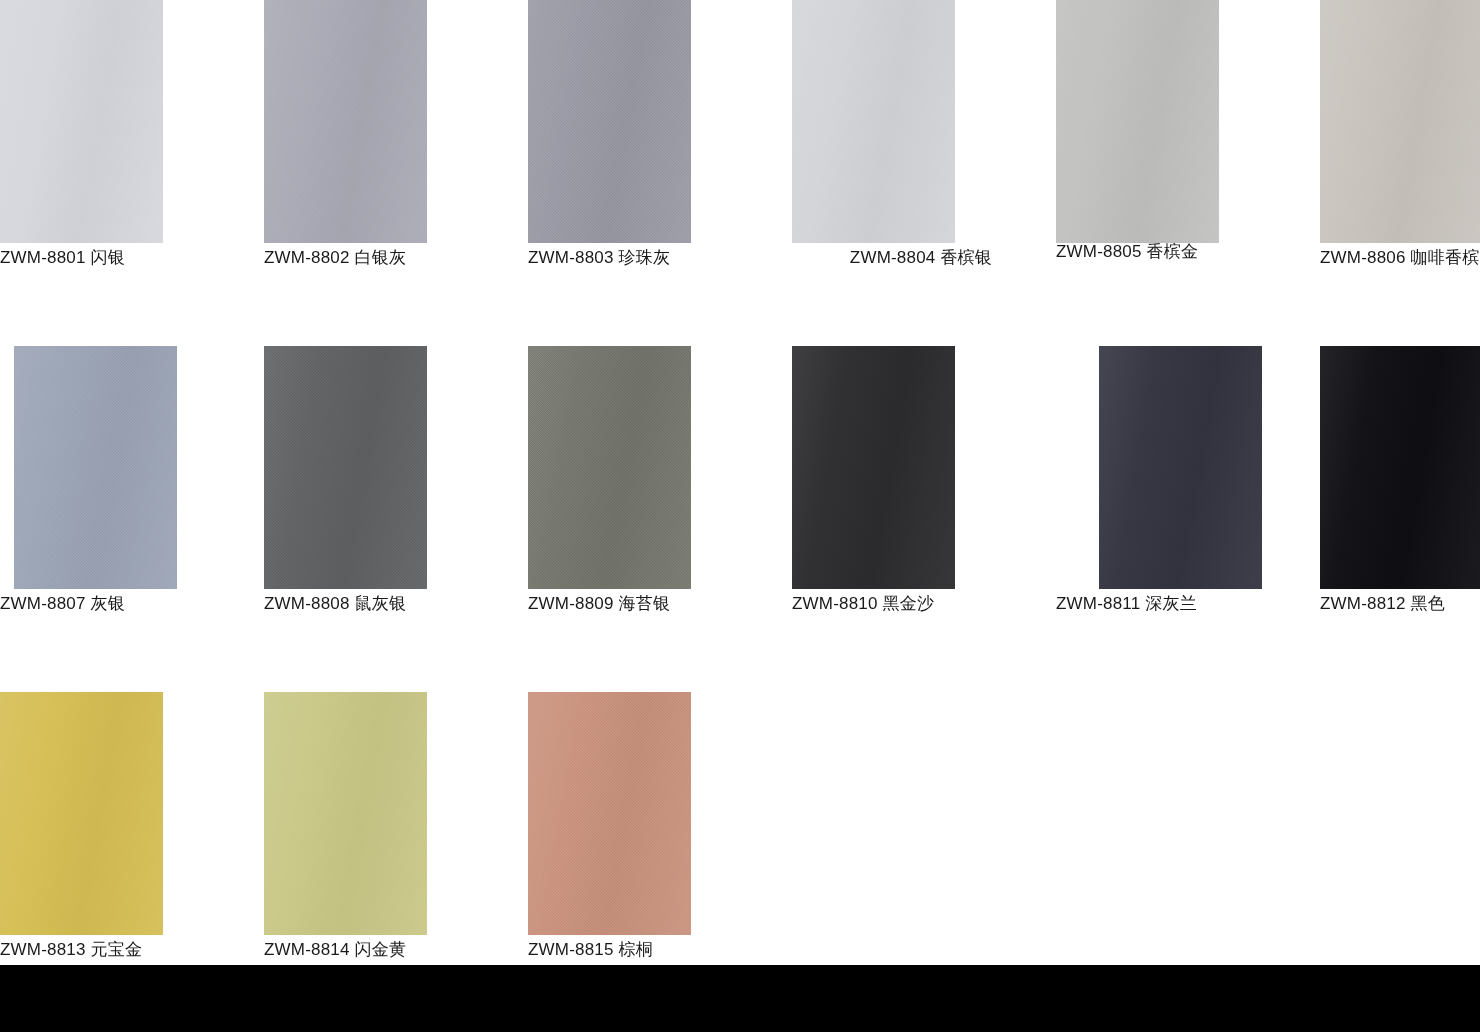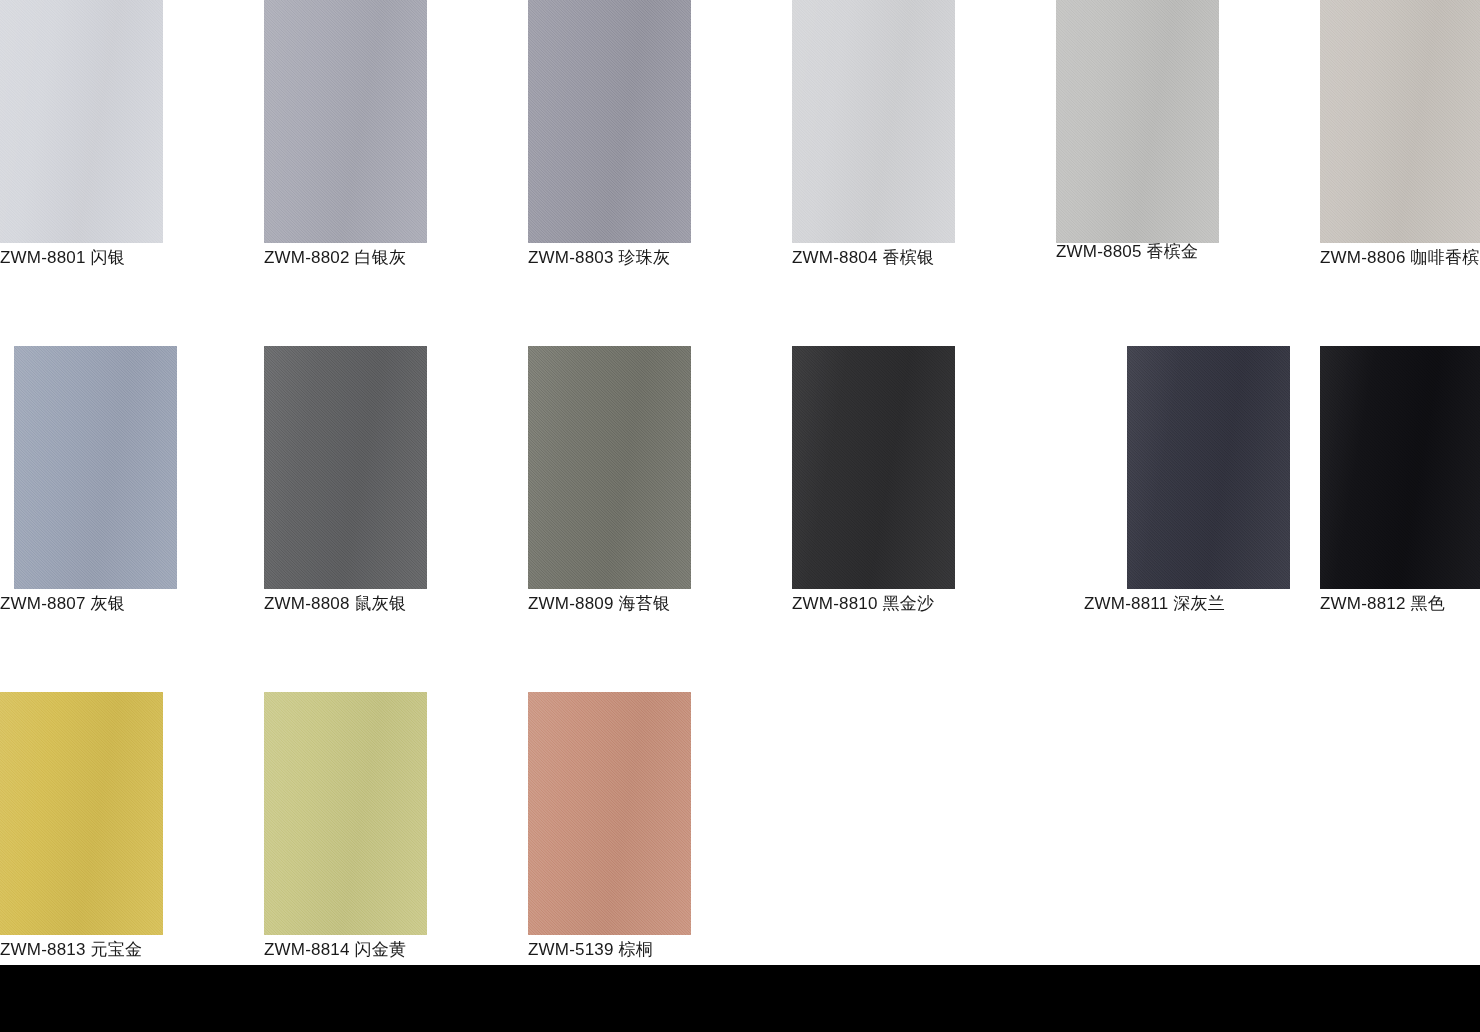--- a/index.html
+++ b/index.html
@@ -111,21 +111,21 @@
           <div class="swatch-label" style="top: 245px;">ZWM-8801 闪银</div>
         </div>
         <div class="swatch-cell" style="left: 264px;">
           <div class="swatch-chip sheen" title="ZWM-8802 白银灰" style="width: 163px; height: 243px; background: rgb(168, 169, 180);"></div>
           <div class="swatch-label" style="top: 245px;">ZWM-8802 白银灰</div>
         </div>
         <div class="swatch-cell" style="left: 528px;">
           <div class="swatch-chip sheen" title="ZWM-8803 珍珠灰" style="width: 163px; height: 243px; background: rgb(152, 152, 164);"></div>
           <div class="swatch-label" style="top: 245px;">ZWM-8803 珍珠灰</div>
         </div>
-        <div class="swatch-cell" style="left: 792px;">
+        <div class="swatch-cell" style="left: 792px; text-align: right;">
           <div class="swatch-chip sheen" title="ZWM-8804 香槟银" style="width: 163px; height: 243px; background: rgb(211, 212, 215);"></div>
           <div class="swatch-label" style="top: 245px;">ZWM-8804 香槟银</div>
         </div>
         <div class="swatch-cell" style="left: 1056px;">
           <div class="swatch-chip sheen" title="ZWM-8805 香槟金" style="width: 163px; height: 243px; background: rgb(192, 192, 190);"></div>
           <div class="swatch-label" style="top: 239px;">ZWM-8805 香槟金</div>
         </div>
         <div class="swatch-cell" style="left: 1320px;">
           <div class="swatch-chip sheen" title="ZWM-8806 咖啡香槟" style="width: 163px; height: 243px; background: rgb(200, 195, 189);"></div>
           <div class="swatch-label" style="top: 245px;">ZWM-8806 咖啡香槟</div>
@@ -141,40 +141,40 @@
           <div class="swatch-label" style="top: 245px;">ZWM-8808 鼠灰银</div>
         </div>
         <div class="swatch-cell" style="left: 528px; text-decoration: underline;">
           <div class="swatch-chip sheen" title="ZWM-8809 海苔银" style="width: 163px; height: 243px; background: rgb(114, 115, 106);"></div>
           <div class="swatch-label" style="top: 245px;">ZWM-8809 海苔银</div>
         </div>
         <div class="swatch-cell" style="left: 792px;">
           <div class="swatch-chip sheen" title="ZWM-8810 黑金沙" style="width: 163px; height: 243px; background: rgb(43, 43, 45);"></div>
           <div class="swatch-label" style="top: 245px;">ZWM-8810 黑金沙</div>
         </div>
-        <div class="swatch-cell" style="left: 1084px; padding-left: 43px;">
+        <div class="swatch-cell" style="left: 1056px; padding-left: 43px;">
           <div class="swatch-chip sheen" title="ZWM-8811 深灰兰" style="width: 163px; height: 243px; background: rgb(50, 51, 63);"></div>
           <div class="swatch-label" style="top: 245px;">ZWM-8811 深灰兰</div>
         </div>
         <div class="swatch-cell" style="left: 1320px;">
           <div class="swatch-chip sheen" title="ZWM-8812 黑色" style="width: 163px; height: 243px; background: rgb(14, 14, 18);"></div>
           <div class="swatch-label" style="top: 245px;">ZWM-8812 黑色</div>
         </div>
       </div>
     <div class="swatch-row">
         <div class="swatch-cell" style="left: 0px;">
           <div class="swatch-chip sheen" title="ZWM-8813 元宝金" style="width: 163px; height: 243px; background: rgb(213, 189, 82);"></div>
           <div class="swatch-label" style="top: 245px;">ZWM-8813 元宝金</div>
         </div>
         <div class="swatch-cell" style="left: 264px;">
           <div class="swatch-chip sheen" title="ZWM-8814 闪金黄" style="width: 163px; height: 243px; background: rgb(200, 199, 133);"></div>
           <div class="swatch-label" style="top: 245px;">ZWM-8814 闪金黄</div>
         </div>
         <div class="swatch-cell" style="left: 528px;">
           <div class="swatch-chip sheen" title="ZWM-8815 棕桐" style="width: 163px; height: 243px; background: rgb(200, 144, 123);"></div>
-          <div class="swatch-label" style="top: 245px;">ZWM-5139 棕桐</div>
+          <div class="swatch-label" style="top: 245px;">ZWM-8815 棕桐</div>
         </div>
       </div>
   </div>
 
   <div class="bottom-band" style="background: rgb(0, 0, 0);"></div>
 
 </div>
 
 </body></html>

